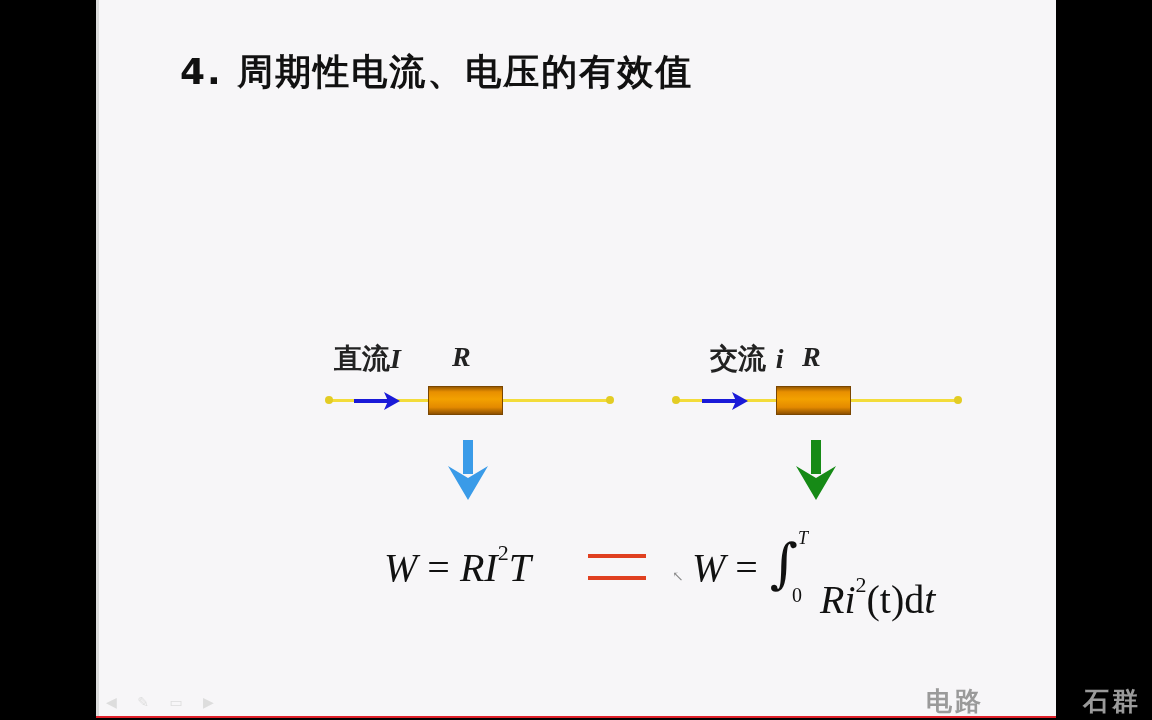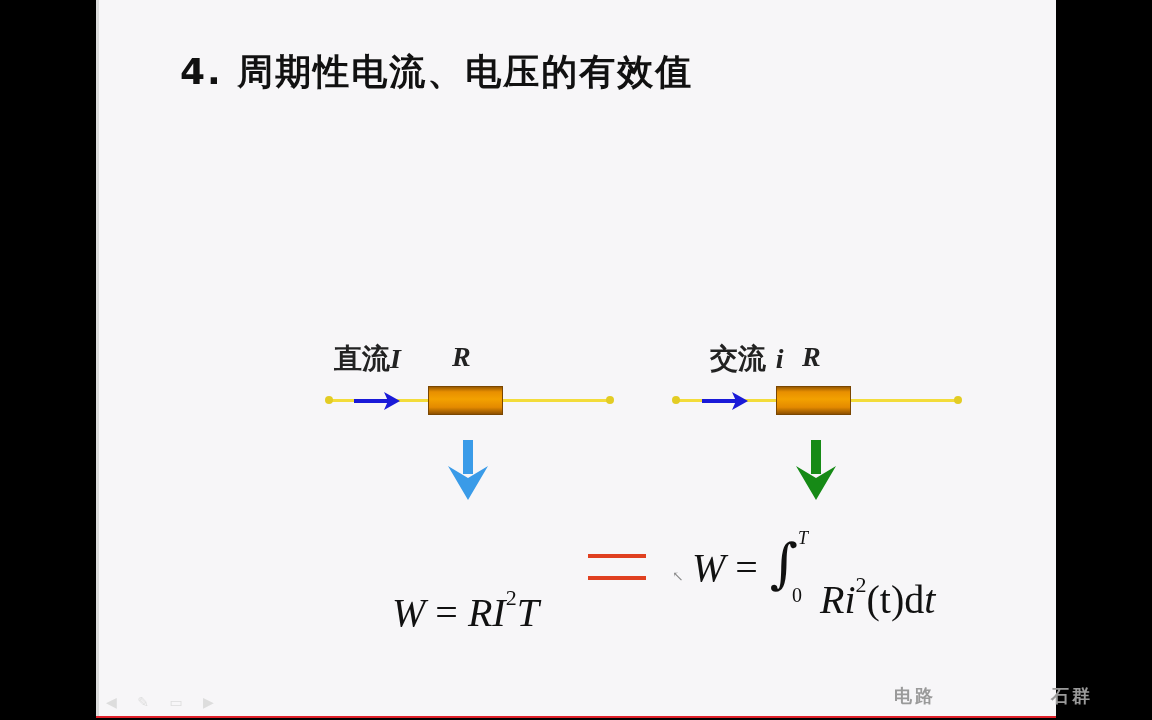--- a/index.html
+++ b/index.html
@@ -13,21 +13,21 @@
   .wire { position:absolute; height:3px; background:#f3dc3a; }
   .dot { position:absolute; width:8px; height:8px; border-radius:50%; background:#e3cc24; }
   .resistor { position:absolute; width:75px; height:29px;
     background:linear-gradient(to bottom,#9a5a00 0%,#e88f00 18%,#f3a100 45%,#e48a00 75%,#8e5000 100%);
     border:1px solid #7a4600; box-sizing:border-box; }
   .formula { position:absolute; font-family:"Liberation Serif", serif; font-size:40px; color:#111; white-space:nowrap; }
   .formula .it { font-style:italic; }
   .formula sup { font-size:22px; vertical-align:top; position:relative; top:-4px; }
   .equals-big { position:absolute; left:588px; width:58px; height:4px; background:#e04020; }
   .cursor { position:absolute; left:672px; top:568px; font-size:14px; color:#888; }
-  .footer-text { position:absolute; top:684px; font-family:"DejaVu Sans", sans-serif; font-weight:bold; font-size:18px; color:#9a9a9a; letter-spacing:3px; white-space:nowrap; }
+  .footer-text { position:absolute; top:684px; font-family:"DejaVu Sans", sans-serif; font-weight:bold; font-size:26px; color:#9a9a9a; letter-spacing:3px; white-space:nowrap;margin-left:32px; }
   .ctrl { position:absolute; left:106px; top:694px; font-size:14px; color:#ddd; letter-spacing:8px; }
 </style>
 </head>
 <body>
 
 <div class="slide"></div>
 <div class="slide-edge-l"></div>
 <div class="bottom-line"></div>
 
 <div class="title">4. 周期性电流、电压的有效值</div>
@@ -57,21 +57,21 @@
   <line x1="2" y1="11" x2="38" y2="11" stroke="#1a1ad8" stroke-width="4"></line>
   <polygon points="32,2 48,11 32,20 36,11" fill="#1a1ad8"></polygon>
 </svg>
 <div class="resistor" style="left:776px;top:386px;"></div>
 
 <svg style="position:absolute;left:794px;top:440px;" width="44" height="62">
   <rect x="17" y="0" width="10" height="34" fill="#168a16"></rect>
   <polygon points="2,26 22,60 42,26 22,38" fill="#168a16"></polygon>
 </svg>
 
-<div class="formula" style="left:392px;top:544px;margin-top:45px;">
+<div class="formula" style="left:384px;top:544px;">
   <span class="it">W</span>
   <span>=</span>
   <span class="it">RI</span><sup>2</sup><span class="it">T</span>
 </div>
 
 <div class="equals-big" style="top:554px;"></div>
 <div class="equals-big" style="top:576px;"></div>
 
 <div class="cursor">↖</div>
 

